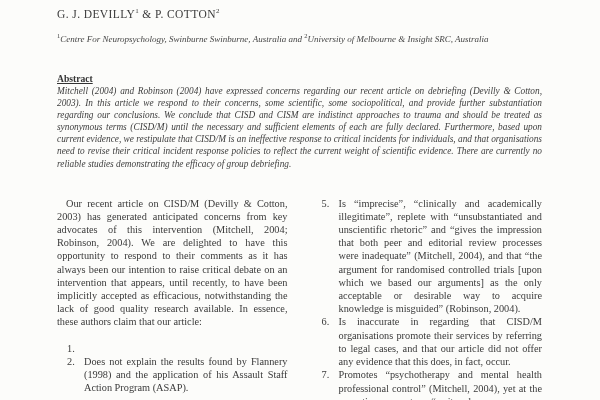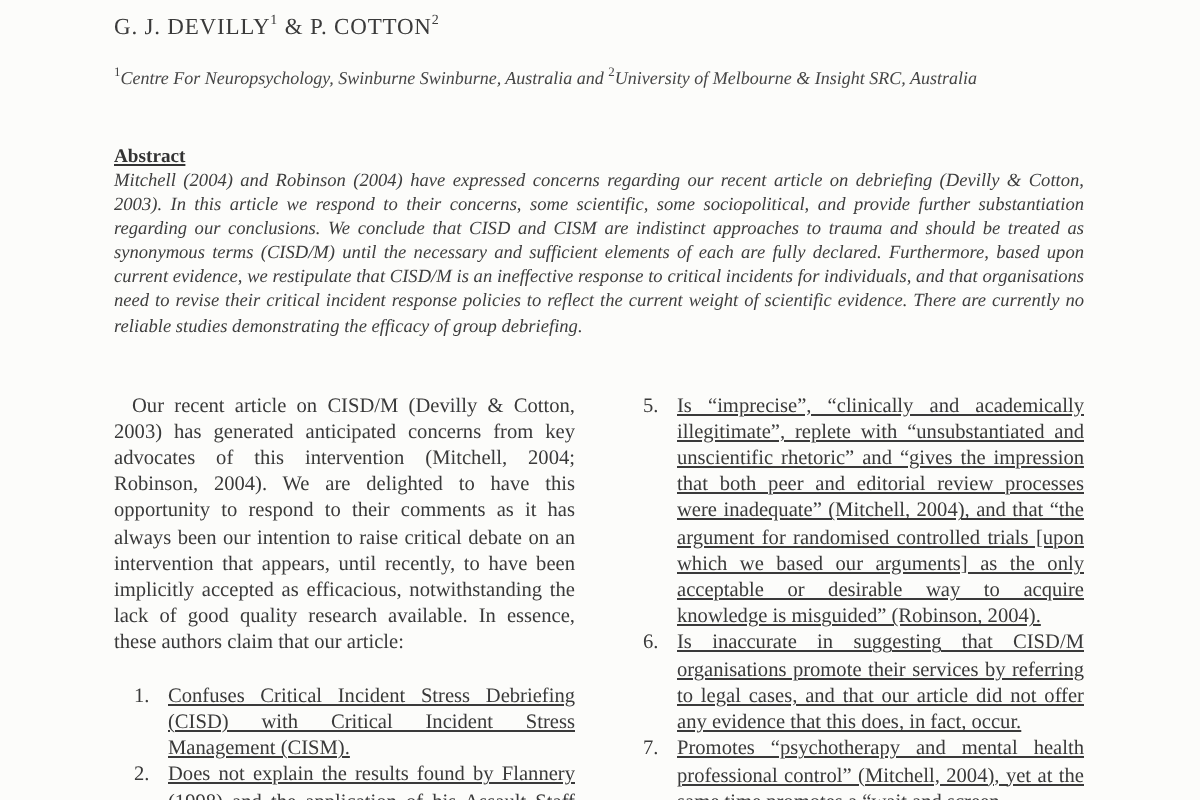--- a/index.html
+++ b/index.html
@@ -90,21 +90,20 @@
     display: flex;
     align-items: flex-start;
   }
   .numlist .num {
     flex: 0 0 17px;
     margin-left: 10px;
   }
   .numlist .txt {
     flex: 1 1 auto;
     min-width: 0;
-    text-decoration: underline;
   }
 </style>
 </head>
 <body>
 
 <div class="page">
 
   <div class="authors"><span>G. J. DEVILLY</span><sup>1</sup><span> &amp; </span><span>P. COTTON</span><sup>2</sup></div>
 
   <div class="affiliation"><sup>1</sup><span>Centre For Neuropsychology, Swinburne Swinburne, Australia and </span><sup>2</sup><span>University of Melbourne &amp; Insight SRC, Australia</span></div>
@@ -114,38 +113,37 @@
     <p class="abstract-text">Mitchell (2004) and Robinson (2004) have expressed concerns regarding our recent article on debriefing (Devilly &amp; Cotton, 2003). In this article we respond to their concerns, some scientific, some sociopolitical, and provide further substantiation regarding our conclusions. We conclude that CISD and CISM are indistinct approaches to trauma and should be treated as synonymous terms (CISD/M) until the necessary and sufficient elements of each are fully declared. Furthermore, based upon current evidence, we restipulate that CISD/M is an ineffective response to critical incidents for individuals, and that organisations need to revise their critical incident response policies to reflect the current weight of scientific evidence. There are currently no reliable studies demonstrating the efficacy of group debriefing.</p>
   </div>
 
   <div class="columns">
 
     <div class="col">
       <p class="opening">Our recent article on CISD/M (Devilly &amp; Cotton, 2003) has generated anticipated concerns from key advocates of this intervention (Mitchell, 2004; Robinson, 2004). We are delighted to have this opportunity to respond to their comments as it has always been our intention to raise critical debate on an intervention that appears, until recently, to have been implicitly accepted as efficacious, notwithstanding the lack of good quality research available. In essence, these authors claim that our article:</p>
       <ol class="numlist">
         <li class="item">
           <span class="num">1.</span>
-          <span class="txt">Confuses Critical Incident Stress Debriefing (CISD) with Critical Incident Stress Management (CISM).</span>
         </li>
         <li class="item">
           <span class="num">2.</span>
           <span class="txt">Does not explain the results found by Flannery (1998) and the application of his Assault Staff Action Program (ASAP).</span>
         </li>
       </ol>
     </div>
 
     <div class="col">
       <ol class="numlist flush">
         <li class="item">
           <span class="num">5.</span>
           <span class="txt">Is “imprecise”, “clinically and academically illegitimate”, replete with “unsubstantiated and unscientific rhetoric” and “gives the impression that both peer and editorial review processes were inadequate” (Mitchell, 2004), and that “the argument for randomised controlled trials [upon which we based our arguments] as the only acceptable or desirable way to acquire knowledge is misguided” (Robinson, 2004).</span>
         </li>
         <li class="item">
           <span class="num">6.</span>
-          <span class="txt">Is inaccurate in suggesting that CISD/M organisations promote their services by referring to legal cases, and that our article did not offer any evidence that this does, in fact, occur.</span>
+          <span class="txt">Is inaccurate in regarding that CISD/M organisations promote their services by referring to legal cases, and that our article did not offer any evidence that this does, in fact, occur.</span>
         </li>
         <li class="item">
           <span class="num">7.</span>
           <span class="txt">Promotes “psychotherapy and mental health professional control” (Mitchell, 2004), yet at the same time promotes a “wait and screen</span>
         </li>
       </ol>
     </div>
 
   </div>
 </div>

